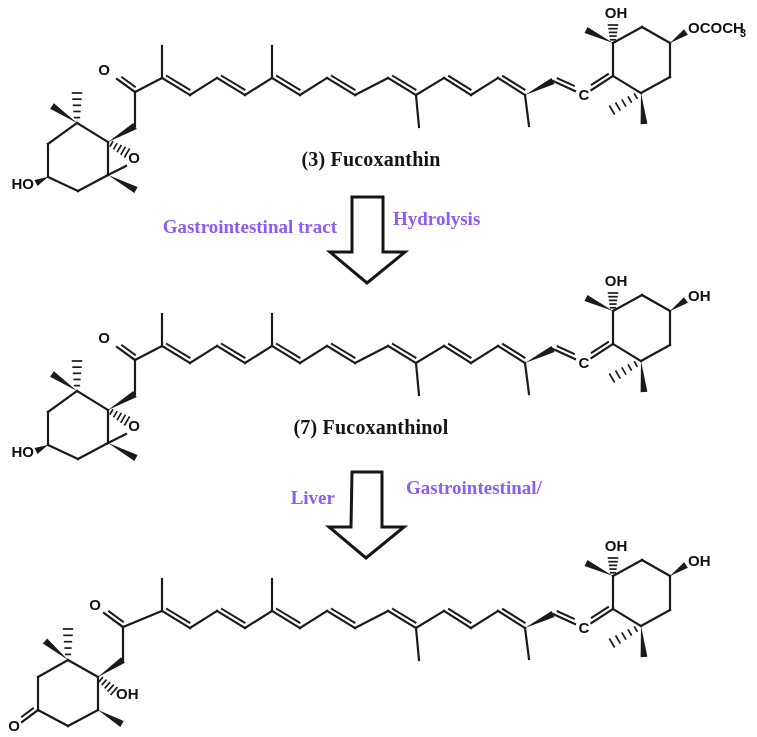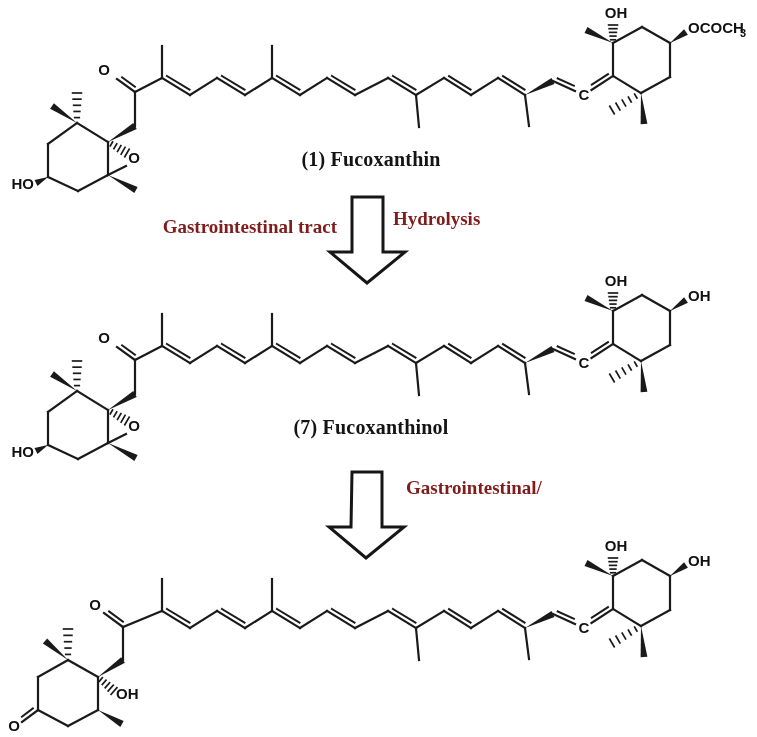--- a/index.html
+++ b/index.html
@@ -7,21 +7,21 @@
         font-family:"Liberation Serif",serif;}
   .structure{position:absolute;left:0;}
   .bonds line{stroke:#1a1a1a;}
   .bonds polygon.wf{fill:#1a1a1a;stroke:none;}
   text.atom{font-family:"Liberation Sans",sans-serif;font-weight:bold;font-size:15px;fill:#111;}
   text.atom.sub{font-size:11px;}
   .caption{position:absolute;left:0;width:742px;text-align:center;
            font:bold 20px "Liberation Serif",serif;color:#141414;letter-spacing:0.2px;}
   .arrow-svg{position:absolute;left:325px;width:86px;height:94px;}
   .arrow-shape{fill:#ffffff;stroke:#161616;stroke-width:3;stroke-linejoin:miter;}
-  .arrow-label{position:absolute;font:bold 19px "Liberation Serif",serif;color:#7f1d1d;white-space:nowrap;}
+  .arrow-label{position:absolute;font:bold 19px "Liberation Serif",serif;color:#8b5cf6;white-space:nowrap;}
   .right-align{text-align:right;}
   .two-line{line-height:27px;}
 </style>
 </head>
 <body>
 
 <div class="page">
 
   <svg class="structure" id="structure-1" style="top:0" width="757" height="200" viewBox="0 0 757 200">
     <g class="bonds">
@@ -100,21 +100,21 @@
         <line x1="129.2045595903835" y1="149.19212434388305" x2="124.7954404096165" y2="156.80787565611695" stroke-width="1.7" stroke-linecap="square"></line>
       </g>
     <text class="atom" x="104" y="75" text-anchor="middle">O</text>
     <text class="atom" x="34" y="189" text-anchor="end">HO</text>
     <text class="atom" x="134" y="163" text-anchor="middle">O</text>
     <text class="atom" x="584" y="100" text-anchor="middle">C</text>
     <text class="atom" x="616" y="18" text-anchor="middle">OH</text>
     <text class="atom" x="688" y="33">OCOCH</text>
     <text class="atom sub" x="740" y="37">3</text>
   </svg>
-  <div class="caption" style="top:148px">(1) Fucoxanthin</div>
+  <div class="caption" style="top:148px">(3) Fucoxanthin</div>
 
   <svg class="arrow-svg" style="top:194px" viewBox="0 0 86 94">
     <polygon class="arrow-shape" points="27,3 58,3 58,58 80,58 42,89 5,58 27,58"></polygon>
   </svg>
   <div class="arrow-label right-align" style="top:216px;left:0;width:337px">Gastrointestinal tract</div>
   <div class="arrow-label" style="top:208px;left:393px">Hydrolysis</div>
 
   <svg class="structure" id="structure-2" style="top:268px" width="757" height="200" viewBox="0 0 757 200">
     <g class="bonds">
         <line x1="135" y1="92" x2="162" y2="78" stroke-width="2.2" stroke-linecap="square"></line>
@@ -196,20 +196,21 @@
     <text class="atom" x="134" y="163" text-anchor="middle">O</text>
     <text class="atom" x="584" y="100" text-anchor="middle">C</text>
     <text class="atom" x="616" y="18" text-anchor="middle">OH</text>
     <text class="atom" x="688" y="33">OH</text>
   </svg>
   <div class="caption" style="top:416px">(7) Fucoxanthinol</div>
 
   <svg class="arrow-svg" style="top:469px" viewBox="0 0 86 94">
     <polygon class="arrow-shape" points="27,3 57,3 57,58 79,58 41,89 4,58 26,58"></polygon>
   </svg>
+  <div class="arrow-label right-align" style="top:487px;left:0;width:335px">Liver</div>
   <div class="arrow-label two-line" style="top:474px;left:406px">
     <div>Gastrointestinal/</div>
   </div>
 
   <svg class="structure" id="structure-3" style="top:533px" width="757" height="204" viewBox="0 0 757 204">
     <g class="bonds">
         <line x1="123" y1="94" x2="162" y2="78" stroke-width="2.2" stroke-linecap="square"></line>
         <line x1="190" y1="95" x2="217" y2="78" stroke-width="2.2" stroke-linecap="square"></line>
         <line x1="245" y1="95" x2="272" y2="78" stroke-width="2.2" stroke-linecap="square"></line>
         <line x1="300" y1="95" x2="327" y2="78" stroke-width="2.2" stroke-linecap="square"></line>

